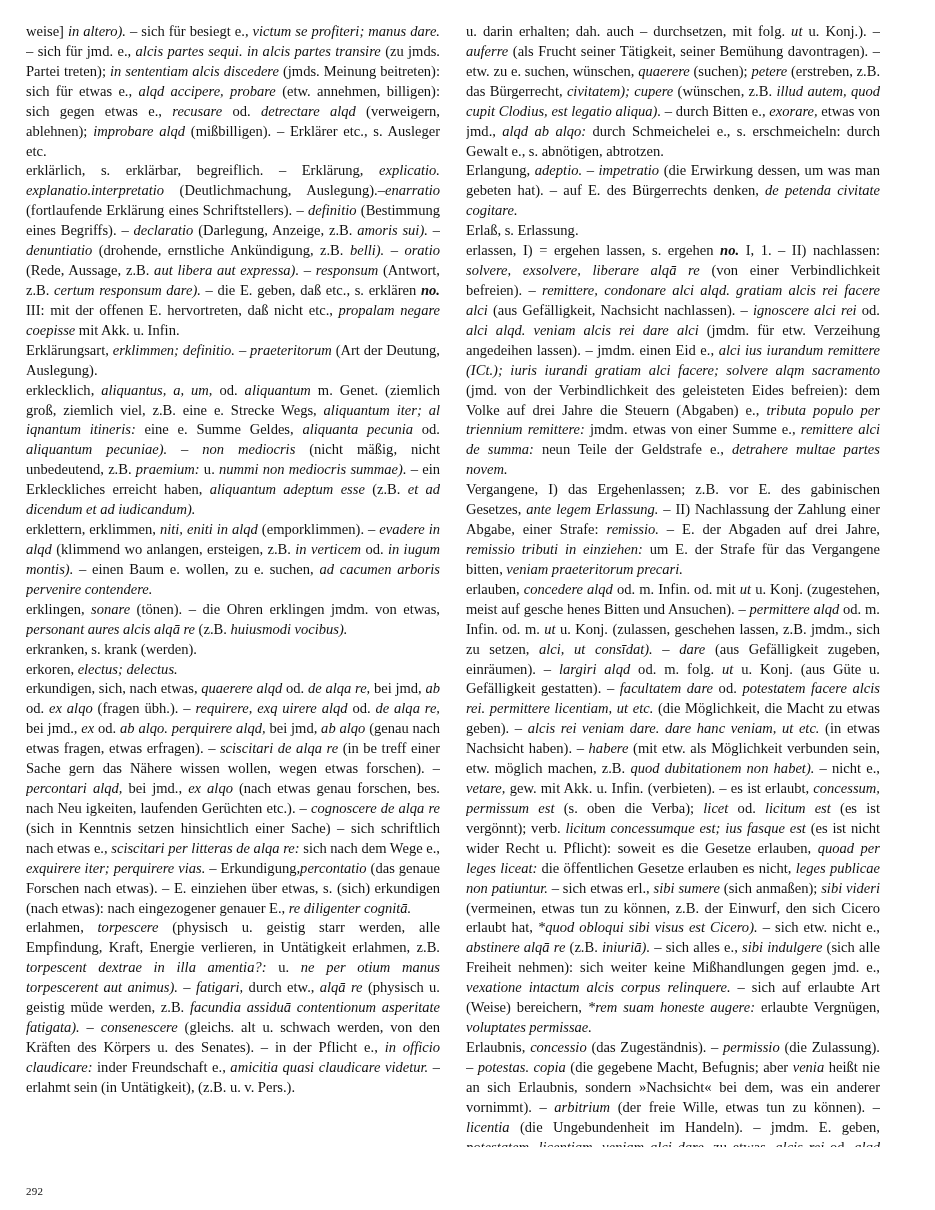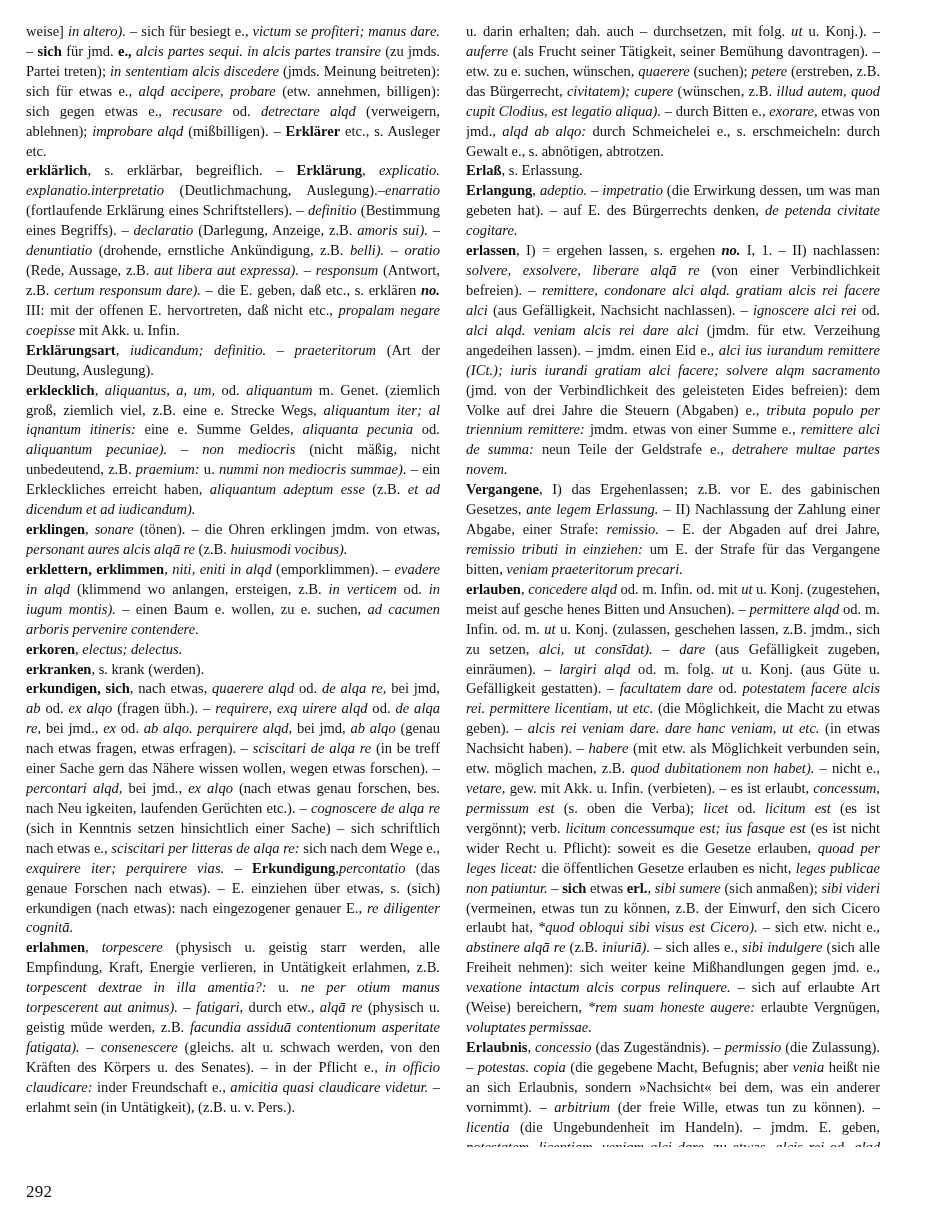--- a/index.html
+++ b/index.html
@@ -41,57 +41,57 @@
     line-height: 19.92px;
     text-align: justify;
     text-justify: inter-word;
     word-spacing: -0.1px;
     hyphens: manual;
   }
   
   .entry.cont {
     text-indent: 0;
   }
-  b { font-weight: bold; }
+  b { font-weight: normal; }
   i { font-style: italic; }
   .bi { font-weight: bold; font-style: italic; margin-top: 36px; }
   #page-number {
     position: absolute;
     left: 26px;
     bottom: 12px;
-    font-size: 17px;
+    font-size: 11px;
     line-height: 13px;
     color: #111111;
     letter-spacing: 0.2px;
   }
 </style>
 </head>
 <body>
 
 <div id="page">
   <div id="columns">
 
     <div class="column">
       <p class="entry cont">weise] <i>in altero).</i> – sich für besiegt e., <i>victum se profiteri; manus dare.</i> – <b>sich</b> für jmd. <b>e.,</b> <i>alcis partes sequi. in alcis partes transire</i> (zu jmds. Partei treten); <i>in sententiam alcis discedere</i> (jmds. Meinung beitreten): sich für etwas e., <i>alqd accipere, probare</i> (etw. annehmen, billigen): sich gegen etwas e., <i>recusare</i> od. <i>detrectare alqd</i> (verweigern, ablehnen); <i>improbare alqd</i> (mißbilligen). – <b>Erklärer</b> etc., s. Ausleger etc.</p>
       <p class="entry"><b>erklärlich</b>, s. erklärbar, begreiflich. – <b>Erklärung</b>, <i>explicatio. explanatio.interpretatio</i> (Deutlichmachung, Auslegung).<i>–enarratio</i> (fortlaufende Erklärung eines Schriftstellers). – <i>definitio</i> (Bestimmung eines Begriffs). – <i>declaratio</i> (Darlegung, Anzeige, z.B. <i>amoris sui).</i> – <i>denuntiatio</i> (drohende, ernstliche Ankündigung, z.B. <i>belli).</i> – <i>oratio</i> (Rede, Aussage, z.B. <i>aut libera aut expressa).</i> – <i>responsum</i> (Antwort, z.B. <i>certum responsum dare).</i> – die E. geben, daß etc., s. erklären <span class="bi">no.</span> III: mit der offenen E. hervortreten, daß nicht etc., <i>propalam negare coepisse</i> mit Akk. u. Infin.</p>
-      <p class="entry"><b>Erklärungsart</b>, <i>iudicandum; definitio.</i> – <i>praeteritorum</i> (Art der Deutung, Auslegung).</p>
+      <p class="entry"><b>Erklärungsart</b>, <i>erklimmen; definitio.</i> – <i>praeteritorum</i> (Art der Deutung, Auslegung).</p>
       <p class="entry"><b>erklecklich</b>, <i>aliquantus, a, um,</i> od. <i>aliquantum</i> m. Genet. (ziemlich groß, ziemlich viel, z.B. eine e. Strecke Wegs, <i>aliquantum iter; al iqnantum itineris:</i> eine e. Summe Geldes, <i>aliquanta pecunia</i> od. <i>aliquantum pecuniae).</i> – <i>non mediocris</i> (nicht mäßig, nicht unbedeutend, z.B. <i>praemium:</i> u. <i>nummi non mediocris summae).</i> – ein Erkleckliches erreicht haben, <i>aliquantum adeptum esse</i> (z.B. <i>et ad dicendum et ad iudicandum).</i></p>
+      <p class="entry"><b>erklettern, erklimmen</b>, <i>niti, eniti in alqd</i> (emporklimmen). – <i>evadere in alqd</i> (klimmend wo anlangen, ersteigen, z.B. <i>in verticem</i> od. <i>in iugum montis).</i> – einen Baum e. wollen, zu e. suchen, <i>ad cacumen arboris pervenire contendere.</i></p>
       <p class="entry"><b>erklingen</b>, <i>sonare</i> (tönen). – die Ohren erklingen jmdm. von etwas, <i>personant aures alcis alqā re</i> (z.B. <i>huiusmodi vocibus).</i></p>
-      <p class="entry"><b>erklettern, erklimmen</b>, <i>niti, eniti in alqd</i> (emporklimmen). – <i>evadere in alqd</i> (klimmend wo anlangen, ersteigen, z.B. <i>in verticem</i> od. <i>in iugum montis).</i> – einen Baum e. wollen, zu e. suchen, <i>ad cacumen arboris pervenire contendere.</i></p>
+      <p class="entry"><b>erkranken</b>, s. krank (werden).</p>
       <p class="entry"><b>erkoren</b>, <i>electus; delectus.</i></p>
-      <p class="entry"><b>erkranken</b>, s. krank (werden).</p>
       <p class="entry"><b>erkundigen, sich</b>, nach etwas, <i>quaerere alqd</i> od. <i>de alqa re,</i> bei jmd, <i>ab</i> od. <i>ex alqo</i> (fragen übh.). – <i>requirere, exq uirere alqd</i> od. <i>de alqa re,</i> bei jmd., <i>ex</i> od. <i>ab alqo. perquirere alqd,</i> bei jmd, <i>ab alqo</i> (genau nach etwas fragen, etwas erfragen). – <i>sciscitari de alqa re</i> (in be treff einer Sache gern das Nähere wissen wollen, wegen etwas forschen). – <i>percontari alqd,</i> bei jmd., <i>ex alqo</i> (nach etwas genau forschen, bes. nach Neu igkeiten, laufenden Gerüchten etc.). – <i>cognoscere de alqa re</i> (sich in Kenntnis setzen hinsichtlich einer Sache) – sich schriftlich nach etwas e., <i>sciscitari per litteras de alqa re:</i> sich nach dem Wege e., <i>exquirere iter; perquirere vias.</i> – <b>Erkundigung</b>,<i>percontatio</i> (das genaue Forschen nach etwas). – E. einziehen über etwas, s. (sich) erkundigen (nach etwas): nach eingezogener genauer E., <i>re diligenter cognitā.</i></p>
       <p class="entry"><b>erlahmen</b>, <i>torpescere</i> (physisch u. geistig starr werden, alle Empfindung, Kraft, Energie verlieren, in Untätigkeit erlahmen, z.B. <i>torpescent dextrae in illa amentia?:</i> u. <i>ne per otium manus torpescerent aut animus).</i> – <i>fatigari,</i> durch etw., <i>alqā re</i> (physisch u. geistig müde werden, z.B. <i>facundia assiduā contentionum asperitate fatigata).</i> – <i>consenescere</i> (gleichs. alt u. schwach werden, von den Kräften des Körpers u. des Senates). – in der Pflicht e., <i>in officio claudicare:</i> inder Freundschaft e., <i>amicitia quasi claudicare videtur.</i> – erlahmt sein (in Untätigkeit),  (z.B.  u.  v. Pers.).</p>
 
     </div>
 
     <div class="column">
       <p class="entry cont">u. darin erhalten; dah. auch – durchsetzen, mit folg. <i>ut</i> u. Konj.). – <i>auferre</i> (als Frucht seiner Tätigkeit, seiner Bemühung davontragen). – etw. zu e. suchen, wünschen, <i>quaerere</i> (suchen); <i>petere</i> (erstreben, z.B. das Bürgerrecht, <i>civitatem); cupere</i> (wünschen, z.B. <i>illud autem, quod cupit Clodius, est legatio aliqua).</i> – durch Bitten e., <i>exorare,</i> etwas von jmd., <i>alqd ab alqo:</i> durch Schmeichelei e., s. erschmeicheln: durch Gewalt e., s. abnötigen, abtrotzen.</p>
+      <p class="entry"><b>Erlangung</b>, <i>adeptio.</i> – <i>impetratio</i> (die Erwirkung dessen, um was man gebeten hat). – auf E. des Bürgerrechts denken, <i>de petenda civitate cogitare.</i></p>
       <p class="entry"><b>Erlaß</b>, s. Erlassung.</p>
-      <p class="entry"><b>Erlangung</b>, <i>adeptio.</i> – <i>impetratio</i> (die Erwirkung dessen, um was man gebeten hat). – auf E. des Bürgerrechts denken, <i>de petenda civitate cogitare.</i></p>
       <p class="entry"><b>erlassen</b>, I) = ergehen lassen, s. ergehen <span class="bi">no.</span> I, 1. – II) nachlassen: <i>solvere, exsolvere, liberare alqā re</i> (von einer Verbindlichkeit befreien). – <i>remittere, condonare alci alqd. gratiam alcis rei facere alci</i> (aus Gefälligkeit, Nachsicht nachlassen). – <i>ignoscere alci rei</i> od. <i>alci alqd. veniam alcis rei dare alci</i> (jmdm. für etw. Verzeihung angedeihen lassen). – jmdm. einen Eid e., <i>alci ius iurandum remittere (ICt.); iuris iurandi gratiam alci facere; solvere alqm sacramento</i> (jmd. von der Verbindlichkeit des geleisteten Eides befreien): dem Volke auf drei Jahre die Steuern (Abgaben) e., <i>tributa populo per triennium remittere:</i> jmdm. etwas von einer Summe e., <i>remittere alci de summa:</i> neun Teile der Geldstrafe e., <i>detrahere multae partes novem.</i></p>
       <p class="entry"><b>Vergangene</b>, I) das Ergehenlassen; z.B. vor E. des gabinischen Gesetzes, <i>ante legem Erlassung.</i> – II) Nachlassung der Zahlung einer Abgabe, einer Strafe: <i>remissio.</i> – E. der Abgaden auf drei Jahre, <i>remissio tributi in einziehen:</i> um E. der Strafe für das Vergangene bitten, <i>veniam praeteritorum precari.</i></p>
       <p class="entry"><b>erlauben</b>, <i>concedere alqd</i> od. m. Infin. od. mit <i>ut</i> u. Konj. (zugestehen, meist auf gesche henes Bitten und Ansuchen). – <i>permittere alqd</i> od. m. Infin. od. m. <i>ut</i> u. Konj. (zulassen, geschehen lassen, z.B. jmdm., sich zu setzen, <i>alci, ut consīdat).</i> – <i>dare</i> (aus Gefälligkeit zugeben, einräumen). – <i>largiri alqd</i> od. m. folg. <i>ut</i> u. Konj. (aus Güte u. Gefälligkeit gestatten). – <i>facultatem dare</i> od. <i>potestatem facere alcis rei. permittere licentiam, ut etc.</i> (die Möglichkeit, die Macht zu etwas geben). – <i>alcis rei veniam dare. dare hanc veniam, ut etc.</i> (in etwas Nachsicht haben). – <i>habere</i> (mit etw. als Möglichkeit verbunden sein, etw. möglich machen, z.B. <i>quod dubitationem non habet).</i> – nicht e., <i>vetare,</i> gew. mit Akk. u. Infin. (verbieten). – es ist erlaubt, <i>concessum, permissum est</i> (s. oben die Verba); <i>licet</i> od. <i>licitum est</i> (es ist vergönnt); verb. <i>licitum concessumque est; ius fasque est</i> (es ist nicht wider Recht u. Pflicht): soweit es die Gesetze erlauben, <i>quoad per leges liceat:</i> die öffentlichen Gesetze erlauben es nicht, <i>leges publicae non patiuntur.</i> – <b>sich</b> etwas <b>erl.</b>, <i>sibi sumere</i> (sich anmaßen); <i>sibi videri</i> (vermeinen, etwas tun zu können, z.B. der Einwurf, den sich Cicero erlaubt hat, <i>*quod obloqui sibi visus est Cicero).</i> – sich etw. nicht e., <i>abstinere alqā re</i> (z.B. <i>iniuriā).</i> – sich alles e., <i>sibi indulgere</i> (sich alle Freiheit nehmen): sich weiter keine Mißhandlungen gegen jmd. e., <i>vexatione intactum alcis corpus relinquere.</i> – sich auf erlaubte Art (Weise) bereichern, <i>*rem suam honeste augere:</i> erlaubte Vergnügen, <i>voluptates permissae.</i></p>
       <p class="entry"><b>Erlaubnis</b>, <i>concessio</i> (das Zugeständnis). – <i>permissio</i> (die Zulassung). – <i>potestas. copia</i> (die gegebene Macht, Befugnis; aber <i>venia</i> heißt nie an sich Erlaubnis, sondern »Nachsicht« bei dem, was ein anderer vornimmt). – <i>arbitrium</i> (der freie Wille, etwas tun zu können). – <i>licentia</i> (die Ungebundenheit im Handeln). – jmdm. E. geben, <i>potestatem, licentiam, veniam alci dare,</i> zu etwas, <i>alcis rei</i> od. <i>alqd faciendi; potestatem alci facere, concedere; licentiam alci permittere, ut etc,</i> auch bl.  (z.B.  – um E. bitten,  E. erhalten, bekommen,  E. haben,  mit deiner E.,  od.  (wenn man reden will): ohne meine E.,  (ohne mein Geheiß, meine</p>
     </div>
 
   </div>
 
   <div id="page-number">292</div>
 </div>

